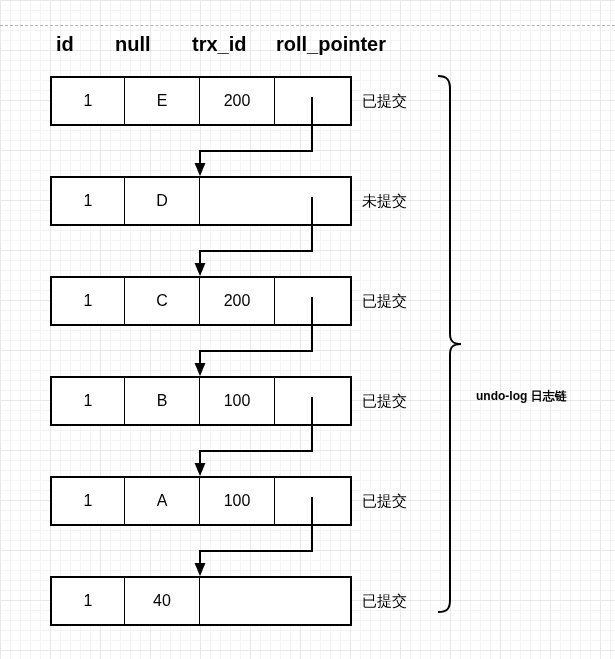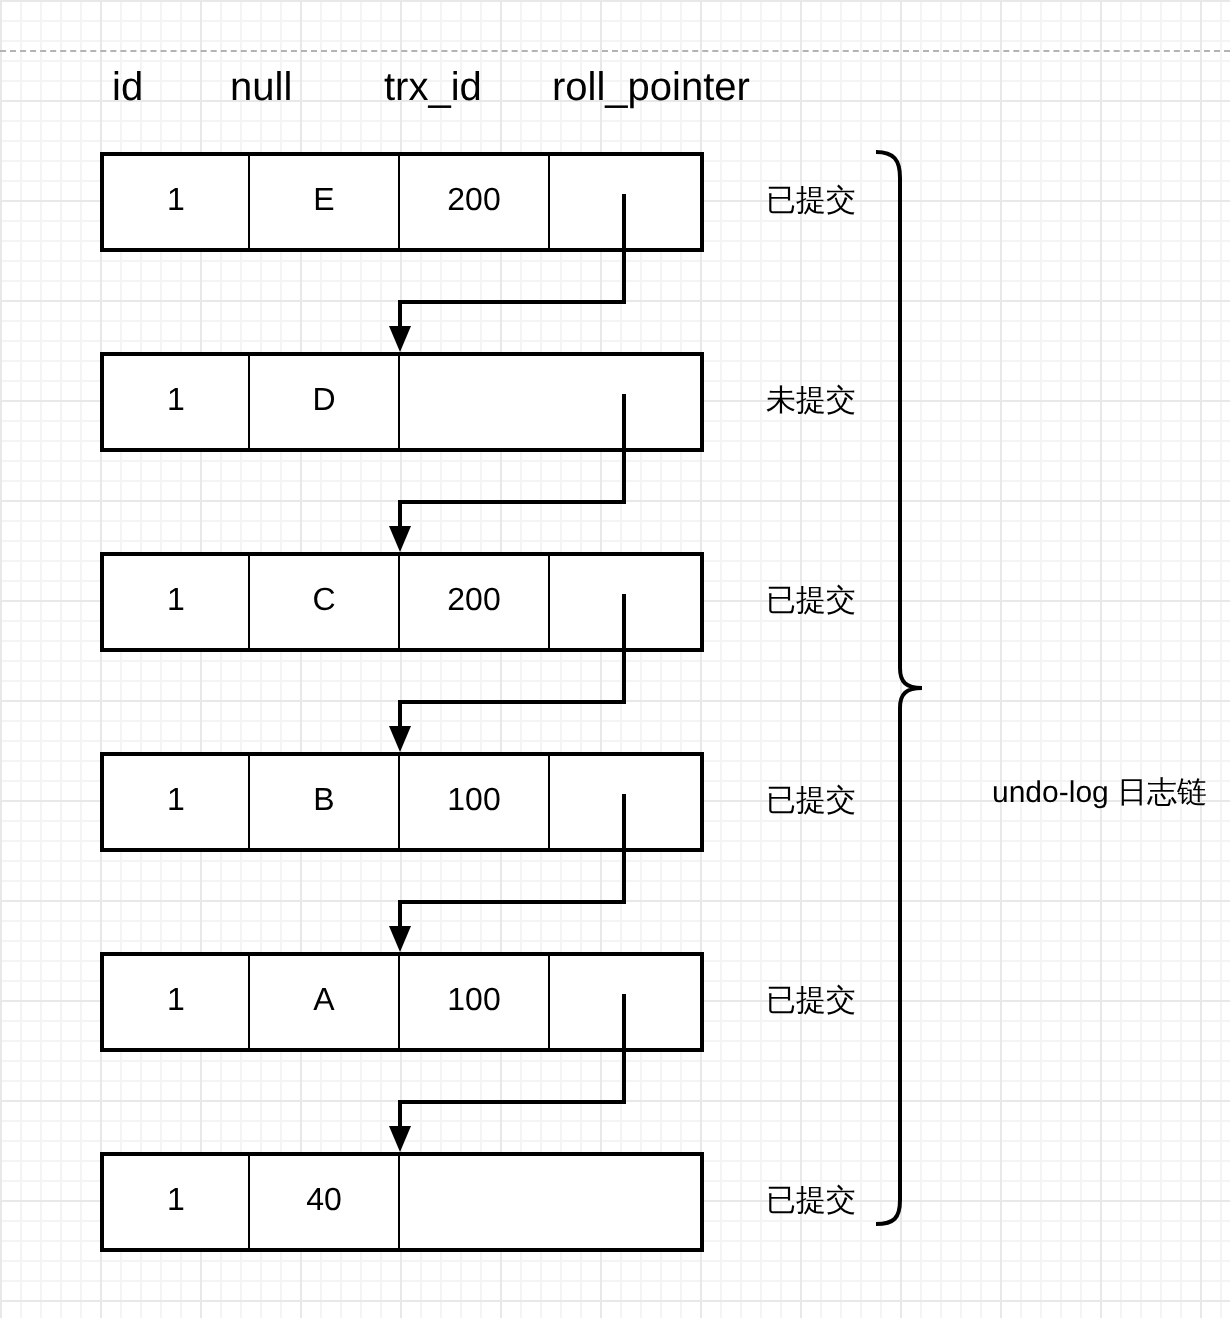--- a/index.html
+++ b/index.html
@@ -8,36 +8,36 @@
     background-color:#ffffff;
     background-image:
       linear-gradient(to right, #e8e8e8 1px, transparent 1px),
       linear-gradient(to bottom, #e8e8e8 1px, transparent 1px),
       linear-gradient(to right, #f4f4f4 1px, transparent 1px),
       linear-gradient(to bottom, #f4f4f4 1px, transparent 1px);
     background-size:50px 50px,50px 50px,10px 10px,10px 10px;
     font-family:"Liberation Sans",sans-serif;color:#000;
   }
   .pageline{position:absolute;left:0;top:25px;width:615px;height:0;border-top:1px dashed #b3b3b3;}
-  .colhead{position:absolute;top:34px;font-size:20px;font-weight:normal;line-height:20px;white-space:nowrap;}
+  .colhead{position:absolute;top:34px;font-size:20px;font-weight:bold;line-height:20px;white-space:nowrap;}
   .row{
     position:absolute;left:50px;width:302px;height:50px;box-sizing:border-box;
     border:2px solid #000;background:#fff;display:flex;align-items:stretch;
   }
   .cell{
     display:flex;align-items:center;justify-content:center;
     font-size:16px;line-height:16px;box-sizing:border-box;border-right:1.5px solid #000;
   }
   .cell.c1{width:73px}
   .cell.c2{width:75px}
   .cell.c3{width:75px}
   .cell.c4{flex:1;border-right:none}
-  .status{position:absolute;left:383px;height:24px;line-height:24px;font-size:15px;white-space:nowrap;}
+  .status{position:absolute;left:362px;height:24px;line-height:24px;font-size:15px;white-space:nowrap;}
   .overlay{position:absolute;left:0;top:0;width:615px;height:659px;pointer-events:none;}
-  .bracelabel{position:absolute;left:496px;top:388px;font-size:15px;font-weight:normal;line-height:17px;white-space:nowrap;}
+  .bracelabel{position:absolute;left:476px;top:388px;font-size:12px;font-weight:bold;line-height:17px;white-space:nowrap;}
 </style>
 </head>
 <body>
 
 <div class="canvas">
 
   <div class="pageline"></div>
 
   <span class="colhead" style="left:56px">id</span>
   <span class="colhead" style="left:115px">null</span>

